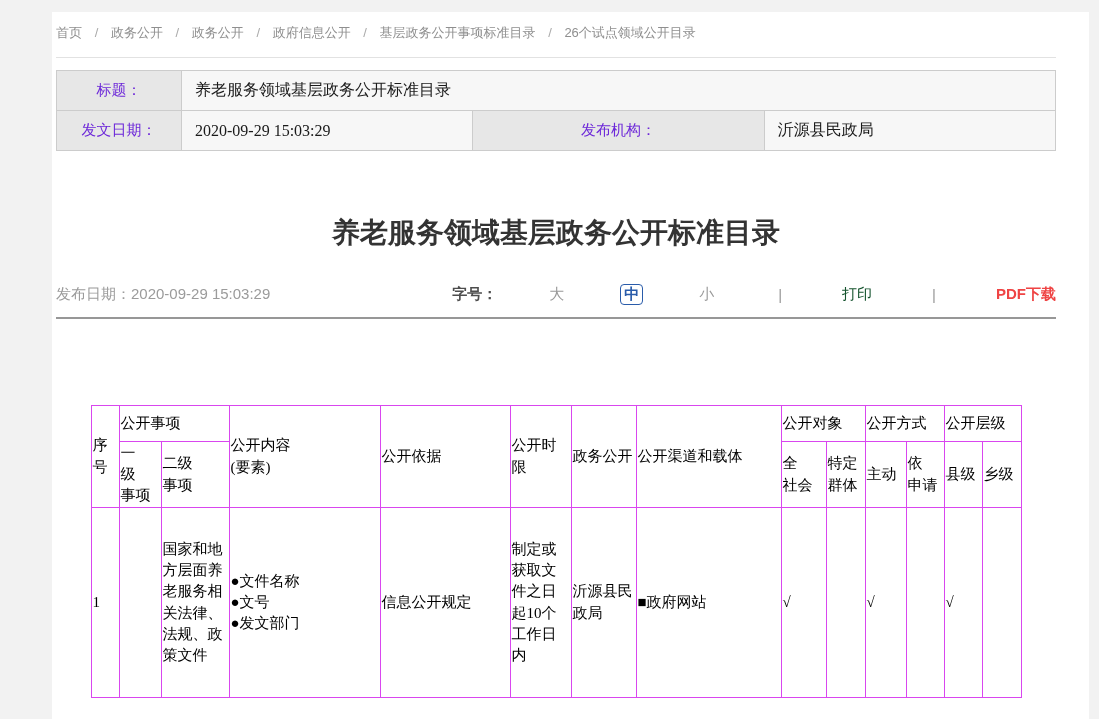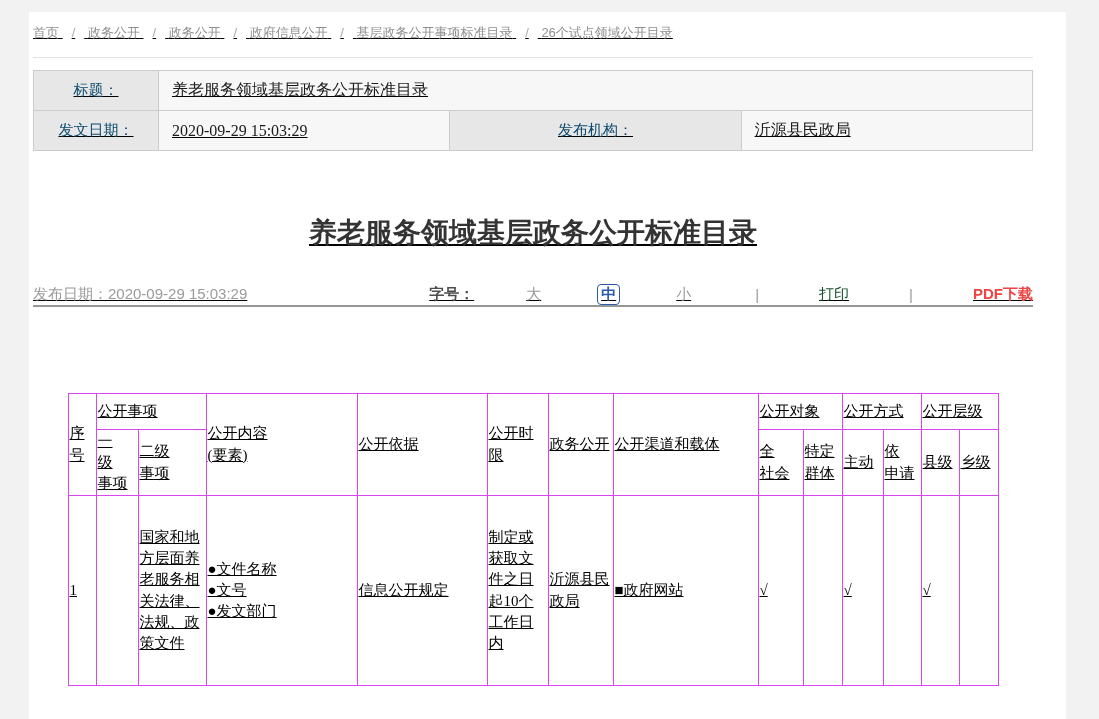--- a/index.html
+++ b/index.html
@@ -1,35 +1,35 @@
 <!DOCTYPE html>
 <html><head>
 <meta charset="utf-8">
 <style>
   * { box-sizing: border-box; margin: 0; padding: 0; }
   html,body { width:1099px; height:719px; overflow:hidden; }
   body { background:#f2f2f2; font-family:"Liberation Sans",sans-serif; }
-  .card { position:absolute; left:29px; top:12px; width:1037px; height:707px; background:#ffffff; padding:0 0 0 4px;text-decoration:underline; }
+  .card { position:absolute; left:52px; top:12px; width:1037px; height:707px; background:#ffffff; padding:0 0 0 4px; }
   .content { width:1000px; }
 
   
   .breadcrumb { padding:13px 0 16px 0; border-bottom:1px solid #e2e2e2; font-size:13px; color:#999; line-height:16px; }
   .breadcrumb .crumb { color:#8f8f8f; text-decoration:none; cursor:pointer; }
   .breadcrumb .sep { color:#aaa; margin:0 9px; }
 
   
   table.meta { border-collapse:collapse; width:1000px; margin-top:12px; table-layout:fixed; }
   table.meta td { border:1px solid #cccccc; height:40px; font-size:15px; }
-  table.meta td.lbl { background:#e7e7e7; color:#0c4a6e; text-align:center; width:125px; }
+  table.meta td.lbl { background:#e7e7e7; color:#6d28d9; text-align:center; width:125px; }
   table.meta td.val { background:#f7f7f7; color:#1a1a1a; text-align:left; padding-left:13px;
                       font-family:"Liberation Serif","DejaVu Serif",serif; font-size:16px; }
 
   
   .article-title { margin-top:65px; text-align:center; font-size:28px; line-height:34px; font-weight:bold; color:#333; }
-  .toolbar { margin-top:34px; border-bottom:2px solid #979797;
+  .toolbar { margin-top:34px; padding-bottom:12px; border-bottom:2px solid #979797;
              display:flex; justify-content:space-between; align-items:center; font-size:15px; }
   .pubdate { color:#9b9b9b; }
   .tools { display:flex; align-items:center; color:#999;gap:48px; }
   .tools .fslabel { color:#4d4d4d; font-weight:bold; }
   .tools .size { color:#999; margin:0 4px; cursor:pointer; }
   .tools .size.active { color:#2a5caa; border:1px solid #2a5caa; border-radius:4px; padding:0 3px; font-weight:bold; }
   .tools .bar { color:#999; margin:0 12px; }
   .tools .print { color:#14532d; cursor:pointer; }
   .tools .pdf { color:#ef4444; font-weight:bold; cursor:pointer; }
 

